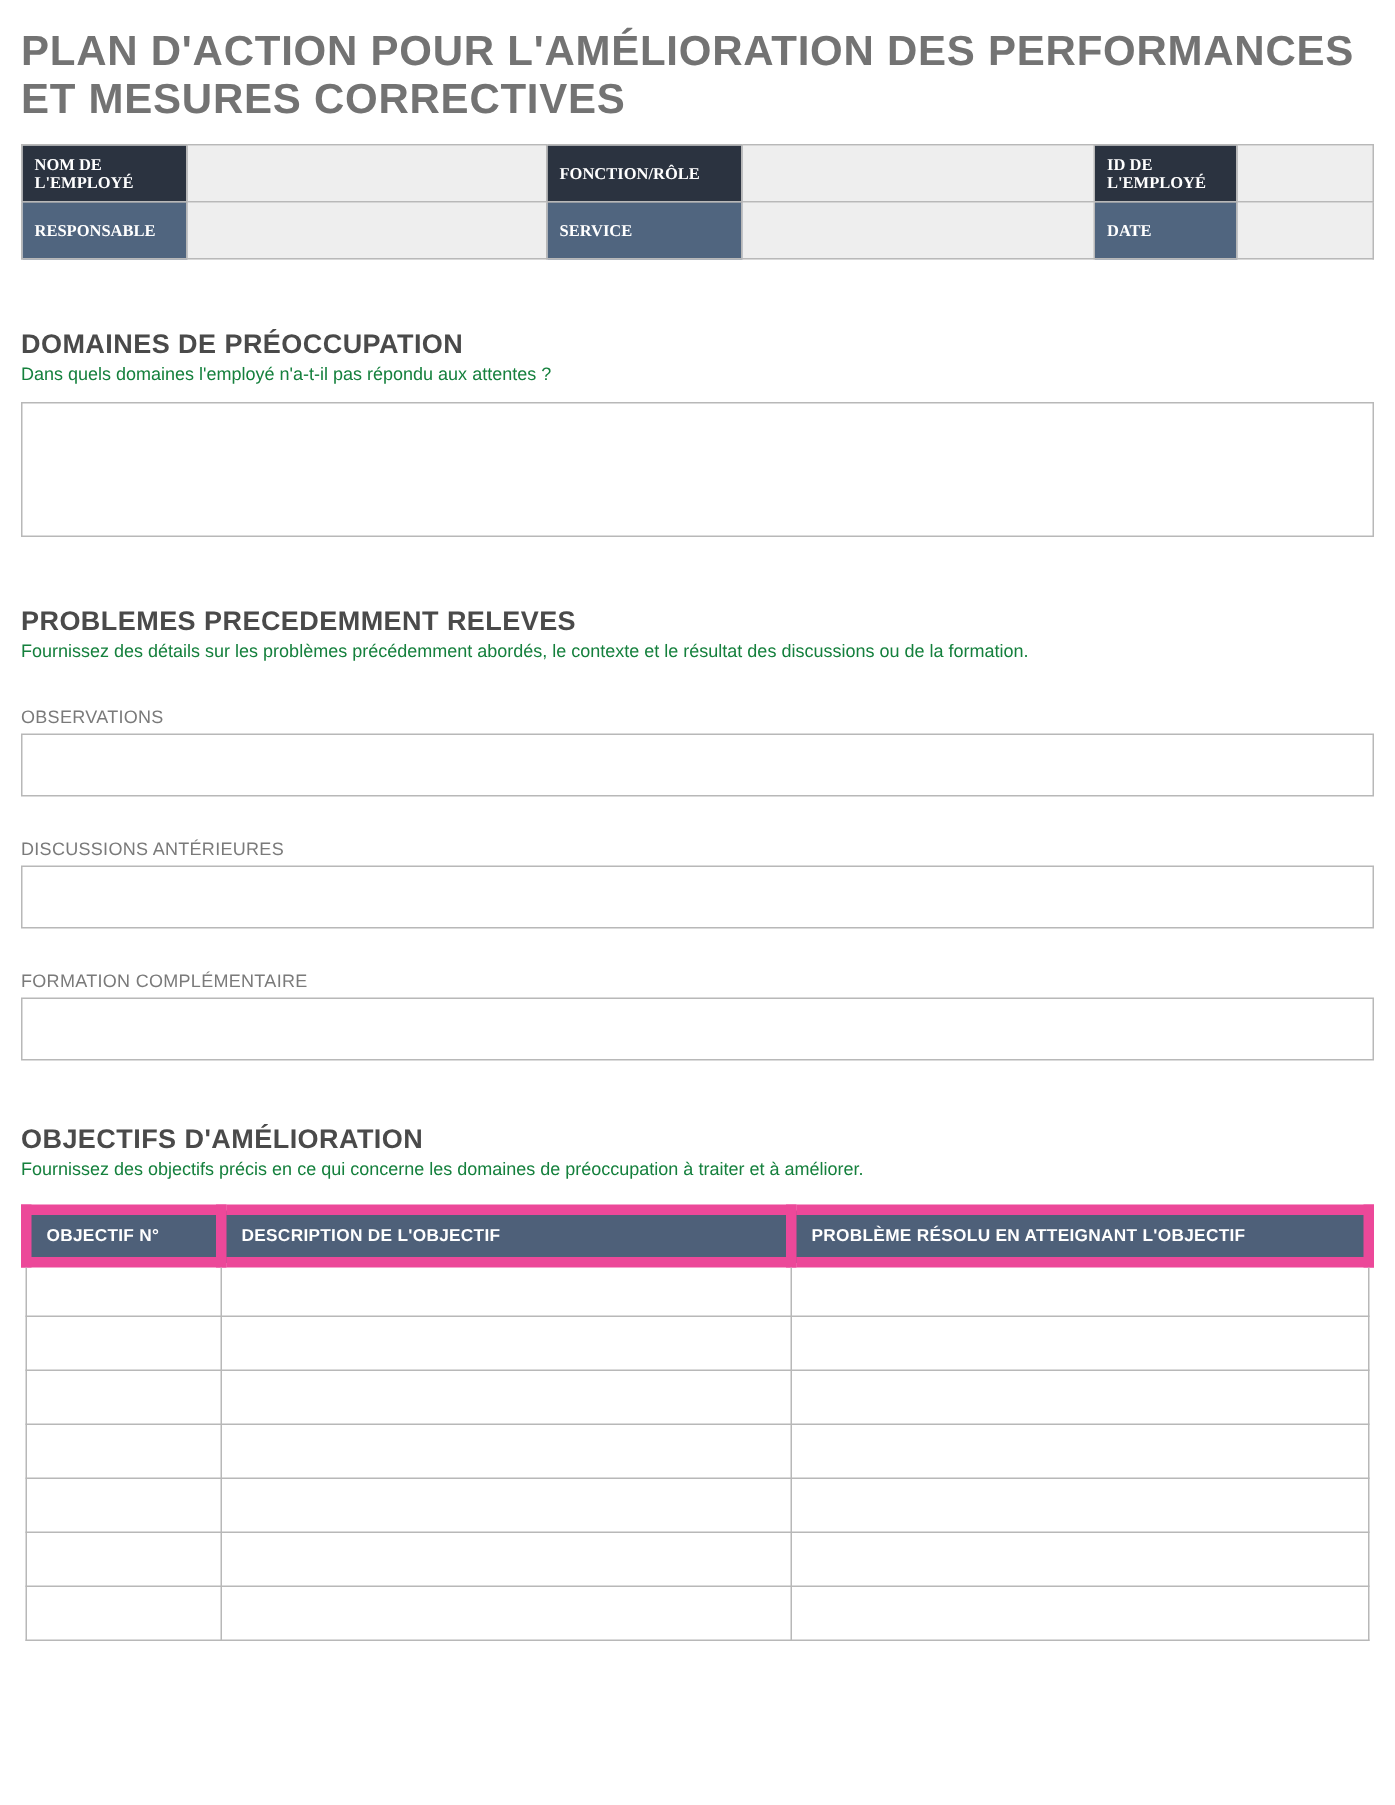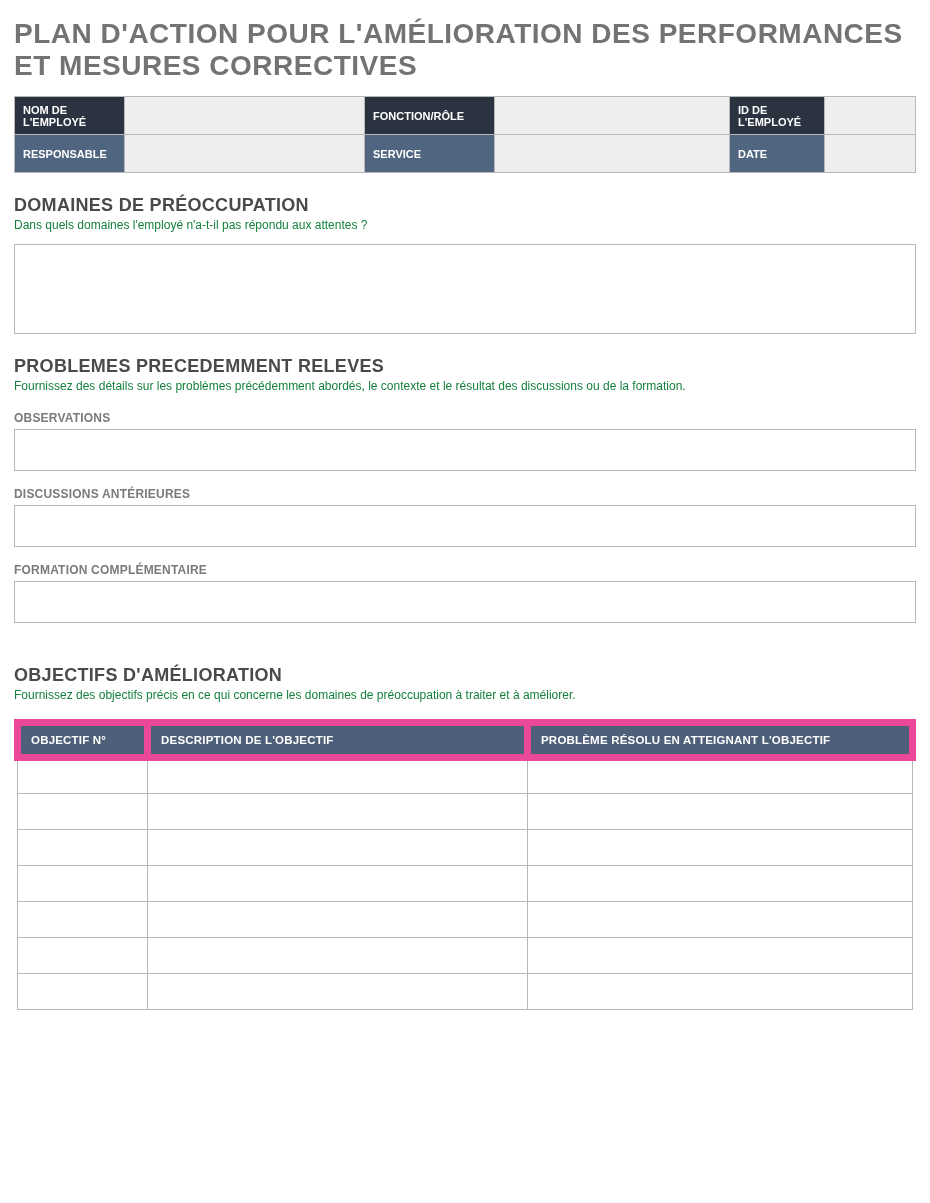--- a/index.html
+++ b/index.html
@@ -17,37 +17,38 @@
     color: #737373;
     letter-spacing: 0.5px;
     margin: 4px 0 14px 0;
     line-height: 1.15;
   }
   
   table.info {
     width: 100%;
     border-collapse: collapse;
     table-layout: fixed;
+    font-family: Liberation Serif, serif;
   }
   table.info th, table.info td {
     border: 1px solid #b8b8b8;
     padding: 6px 8px;
     font-size: 11px;
     font-weight: 700;
     text-align: left;
     vertical-align: middle;
     height: 38px;
   }
   .hdr-dark { background: #2b3340; color: #ffffff; }
   .hdr-blue { background: #50657f; color: #ffffff; margin-top: 32px; }
   .val-cell { background: #eeeeee; font-weight: 400; }
 
   
   .section-title {
-    margin-top: 22px;
+    margin-top: 46px;
     font-size: 18px;
     font-weight: 700;
     color: #4a4a4a;
     letter-spacing: 0.3px;
   }
   .section-desc {
     font-size: 12px;
     color: #15803d;
     margin-top: 2px;
     margin-bottom: 10px;
@@ -55,23 +56,23 @@
   }
 
   
   .big-box {
     width: 100%;
     height: 90px;
     border: 1px solid #b8b8b8;
     background: #fff;
   }
   .sub-label {
-    margin-top: 16px;
+    margin-top: 28px;
     font-size: 12px;
-    font-weight: 700;
+    font-weight: 400;
     color: #7a7a7a;
     letter-spacing: 0.2px;
     margin-bottom: 4px;
   }
   .small-box {
     width: 100%;
     height: 42px;
     border: 1px solid #b8b8b8;
     background: #fff;
   }

